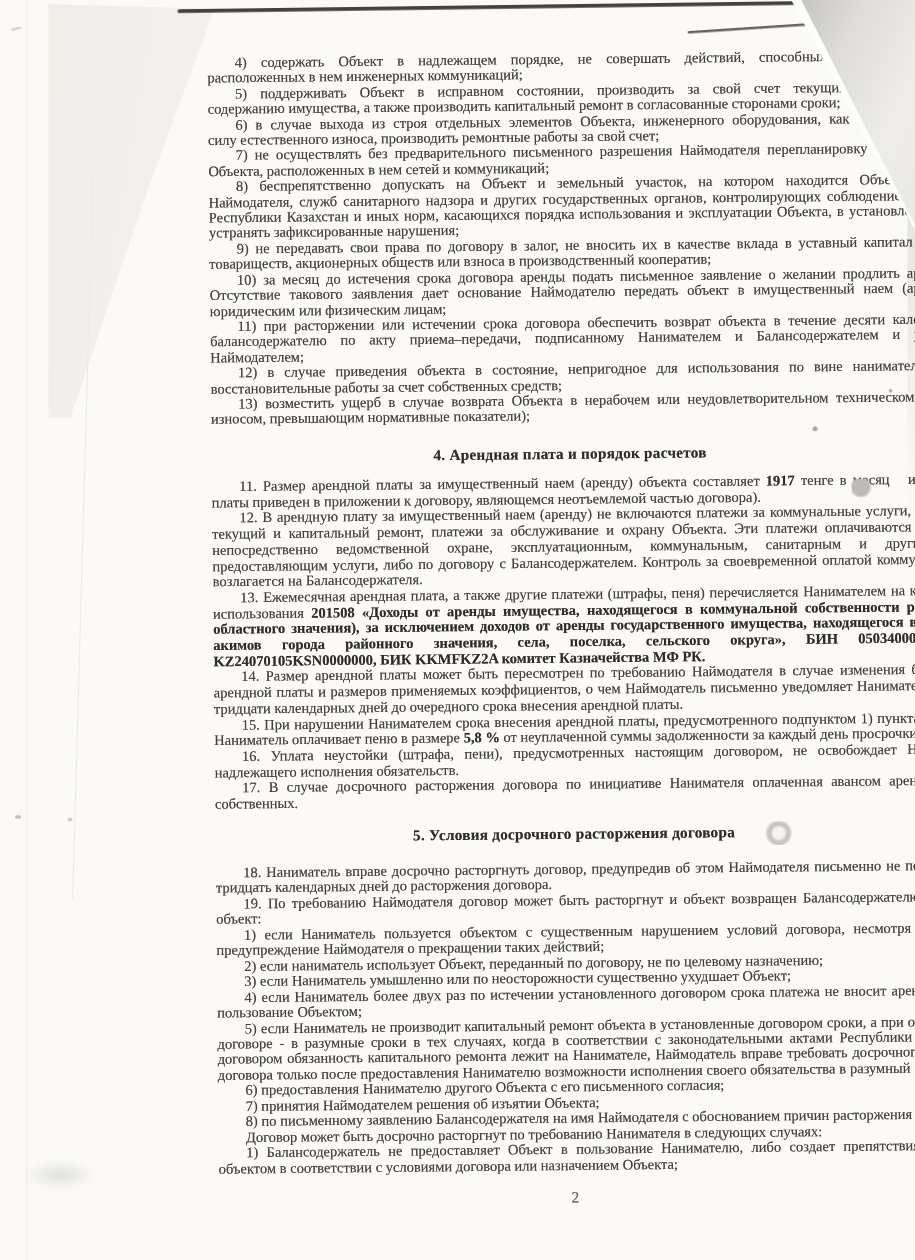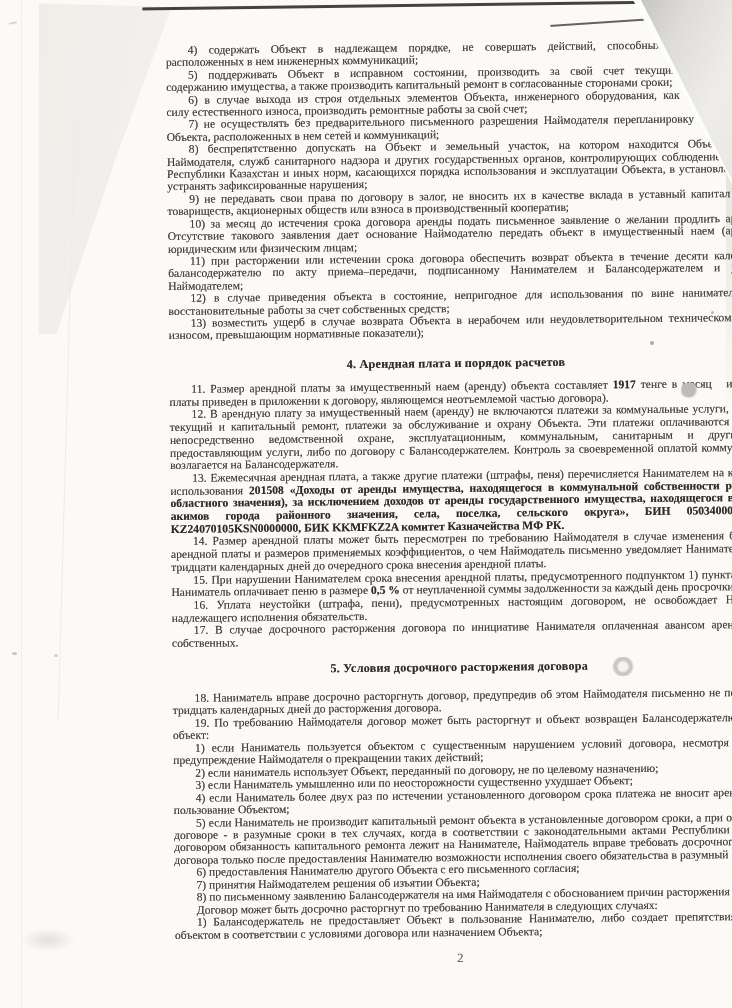--- a/index.html
+++ b/index.html
@@ -145,21 +145,21 @@
         <div class="line"><span>возлагается на Балансодержателя.</span></div>
         <div class="line ind fill"><span>13. Ежемесячная арендная плата, а также другие платежи (штрафы, пеня) перечисляется Нанимателем на код</span></div>
         <div class="line fill"><span>использования </span><span class="b">201508 «Доходы от аренды имущества, находящегося в коммунальной собственности рай</span></div>
         <div class="line fill"><span class="b">областного значения), за исключением доходов от аренды государственного имущества, находящегося в у</span></div>
         <div class="line fill"><span class="b">акимов города районного значения, села, поселка, сельского округа», БИН 0503400046</span></div>
         <div class="line"><span class="b">KZ24070105KSN0000000, БИК KKMFKZ2A комитет Казначейства МФ РК.</span></div>
         <div class="line ind fill"><span>14. Размер арендной платы может быть пересмотрен по требованию Наймодателя в случае изменения баз</span></div>
         <div class="line fill"><span>арендной платы и размеров применяемых коэффициентов, о чем Наймодатель письменно уведомляет Нанимателя</span></div>
         <div class="line"><span>тридцати календарных дней до очередного срока внесения арендной платы.</span></div>
         <div class="line ind fill"><span>15. При нарушении Нанимателем срока внесения арендной платы, предусмотренного подпунктом 1) пункта 1</span></div>
-        <div class="line"><span>Наниматель оплачивает пеню в размере </span><span class="b">0,5 %</span><span> от неуплаченной суммы задолженности за каждый день просрочки.</span></div>
+        <div class="line"><span>Наниматель оплачивает пеню в размере </span><span class="b">5,8 %</span><span> от неуплаченной суммы задолженности за каждый день просрочки.</span></div>
         <div class="line ind fill"><span>16. Уплата неустойки (штрафа, пени), предусмотренных настоящим договором, не освобождает Нан</span></div>
         <div class="line"><span>надлежащего исполнения обязательств.</span></div>
         <div class="line ind fill"><span>17. В случае досрочного расторжения договора по инициативе Нанимателя оплаченная авансом арендн</span></div>
         <div class="line"><span>собственных.</span></div>
       </div>
     <div class="heading h5">5. Условия досрочного расторжения договора</div>
     <div class="sec sec5">
         <div class="line ind fill"><span>18. Наниматель вправе досрочно расторгнуть договор, предупредив об этом Наймодателя письменно не позд</span></div>
         <div class="line"><span>тридцать календарных дней до расторжения договора.</span></div>
         <div class="line ind fill"><span>19. По требованию Наймодателя договор может быть расторгнут и объект возвращен Балансодержателю в</span></div>

